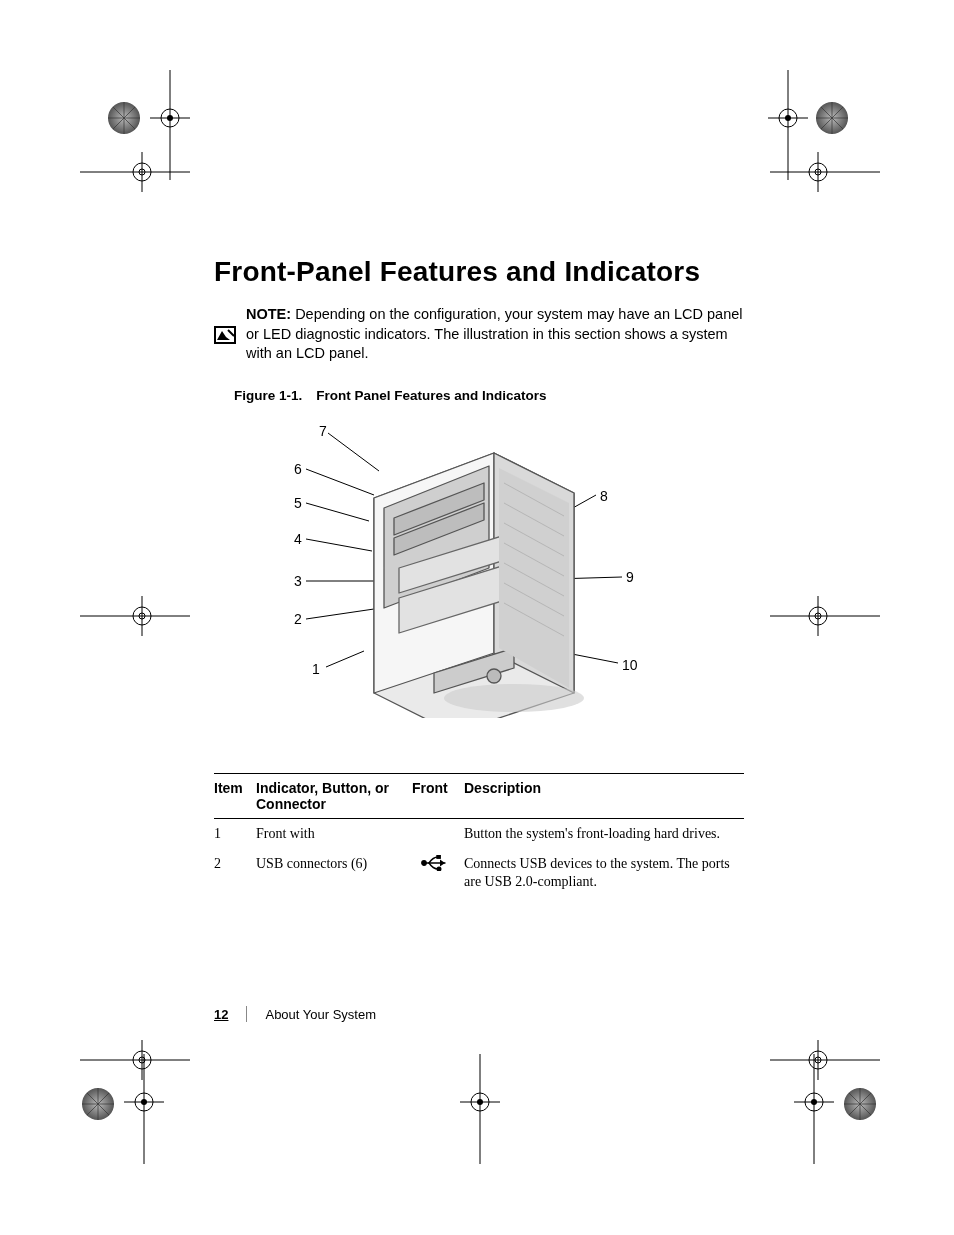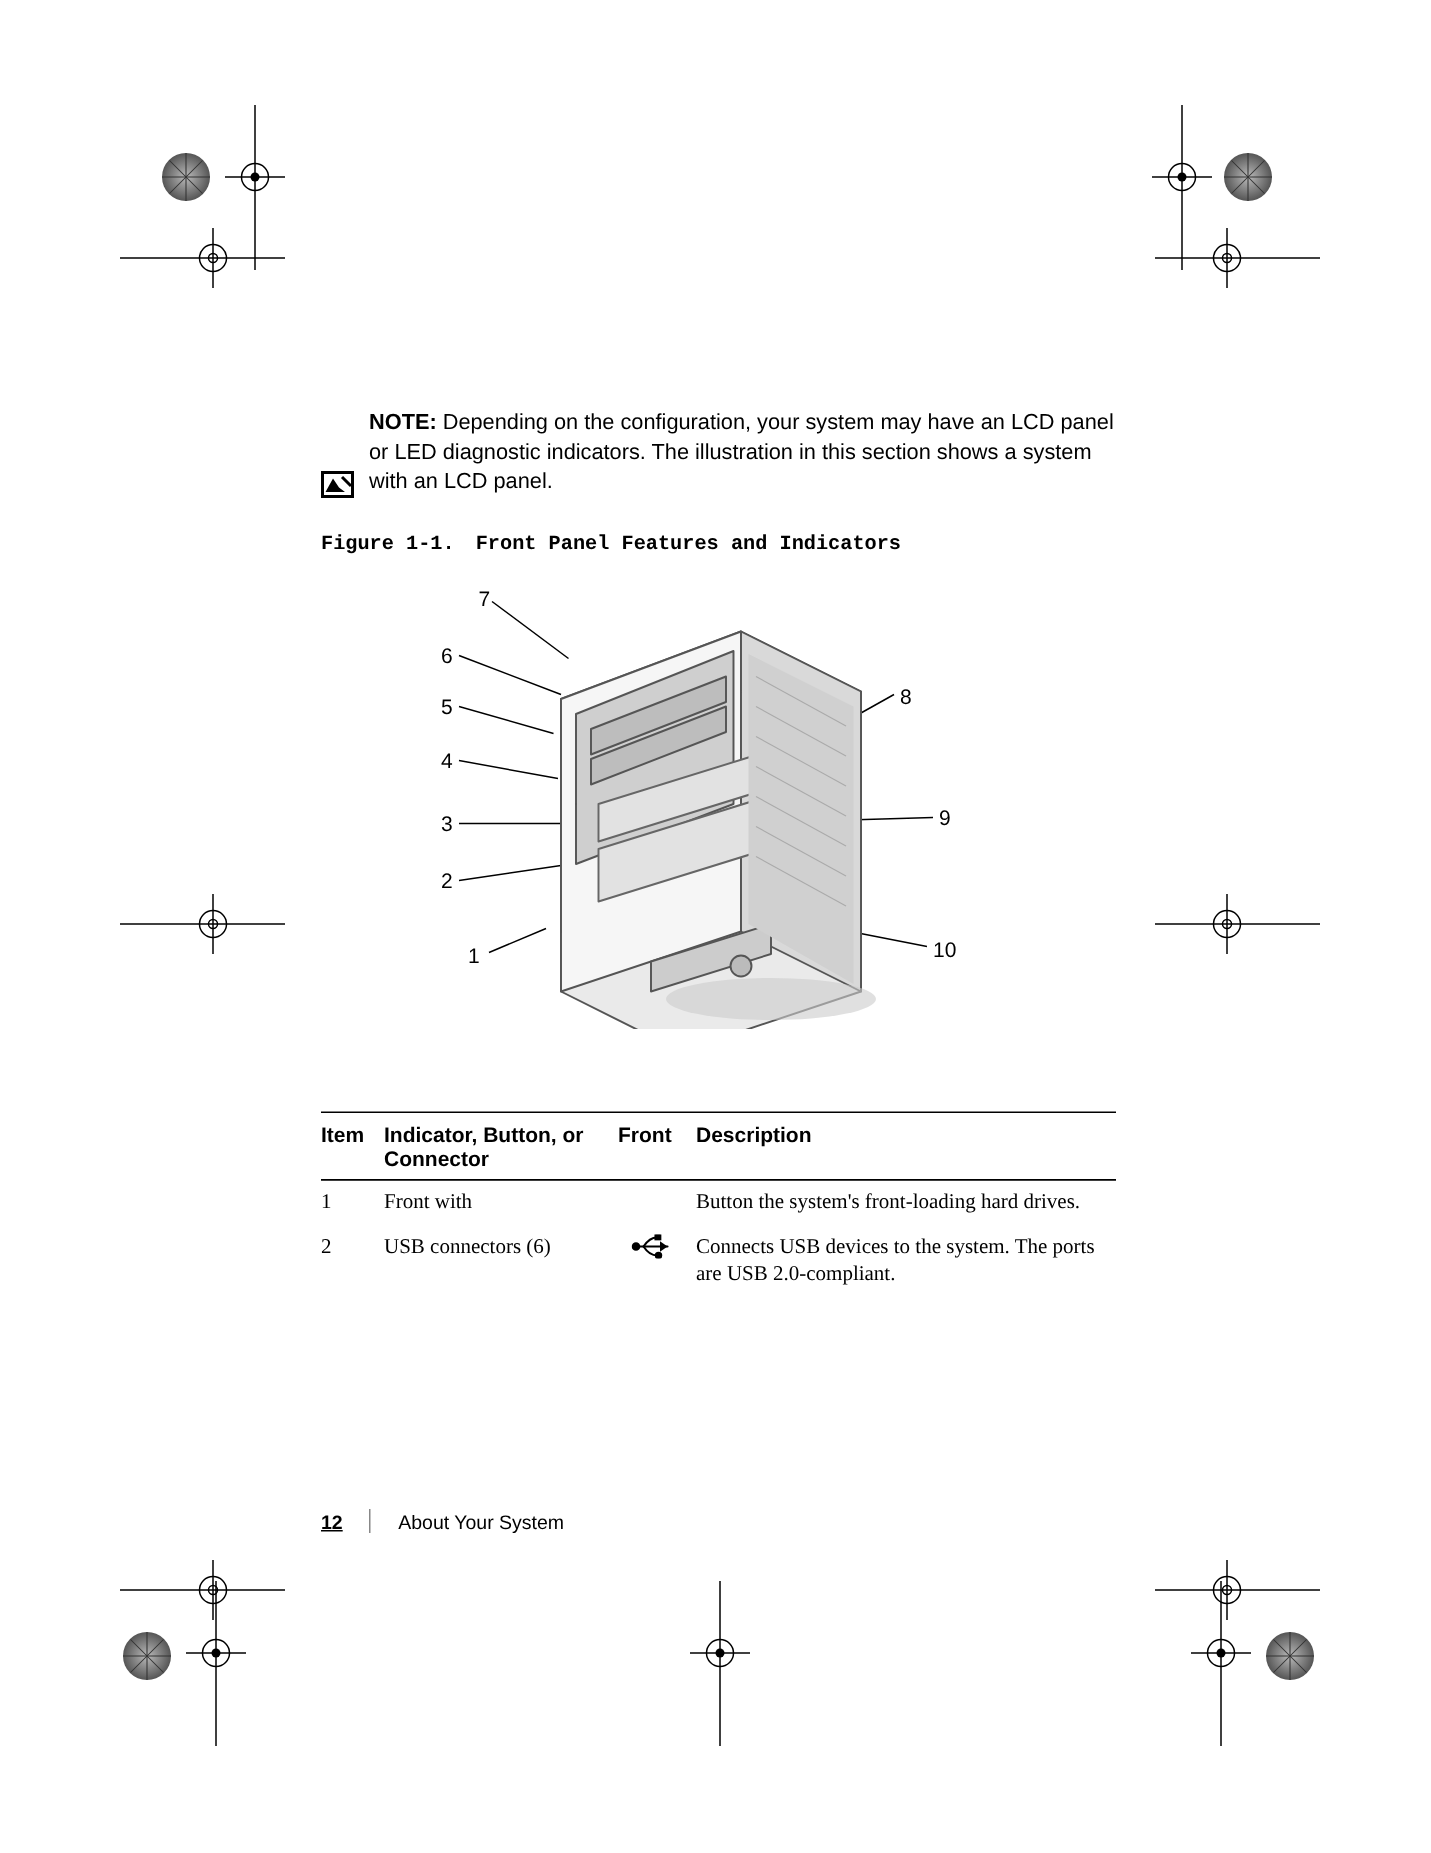--- a/index.html
+++ b/index.html
@@ -20,44 +20,45 @@
   }
   h1.title {
     font-family: "Helvetica Neue", Helvetica, Arial, sans-serif;
     font-weight: 700;
     font-size: 28px;
     margin: 0 0 10px 0;
     letter-spacing: 0.2px;
   }
   .note-row {
     display: flex;
-    align-items: flex-end;
+    align-items: center;
     gap: 10px;
     margin-top: 17px;
   }
   .note-icon {
     width: 22px;
     height: 18px;
     flex: 0 0 auto;
     margin-top: 2px;
   }
   .note-text {
     font-family: "Helvetica Neue", Helvetica, Arial, sans-serif;
     font-size: 14.5px;
     line-height: 1.35;
     font-weight: 400;
   }
   .note-text .label {
     font-weight: 700;
   }
   .figure-caption {
-    font-family: Liberation Mono, monospace;
+    font-family: Liberation Sans, sans-serif;
     font-weight: 700;
     font-size: 13.5px;
     margin-top: 24px;
+    margin-left: 20px;
   }
   .figure-caption .gap { display:inline-block; width:14px; }
   .figure {
     position: relative;
     margin: 20px 0 0 0;
     height: 320px;
   }
   .callout-num {
     position: absolute;
     font-family: "Helvetica Neue", Helvetica, Arial, sans-serif;
@@ -297,20 +298,21 @@
         <line x1="20" y1="4" x2="20" y2="36"></line>
         <line x1="4" y1="20" x2="36" y2="20"></line>
         <line x1="9" y1="9" x2="31" y2="31"></line>
         <line x1="31" y1="9" x2="9" y2="31"></line>
       </g>
     </svg>
 </div>
 
 <div class="page">
 
+  <h1 class="title">Front-Panel Features and Indicators</h1>
 
   <div class="note-row">
     <span class="note-icon">
       <svg width="22" height="18">
         <rect x="0" y="0" width="22" height="18" fill="#000"></rect>
         <rect x="2" y="2" width="18" height="14" fill="#fff"></rect>
         <path d="M3 14 L8 5 L12 11 L16 14 Z" fill="#000"></path>
         <line x1="14" y1="4" x2="20" y2="10" stroke="#000" stroke-width="2"></line>
       </svg>
     </span>

